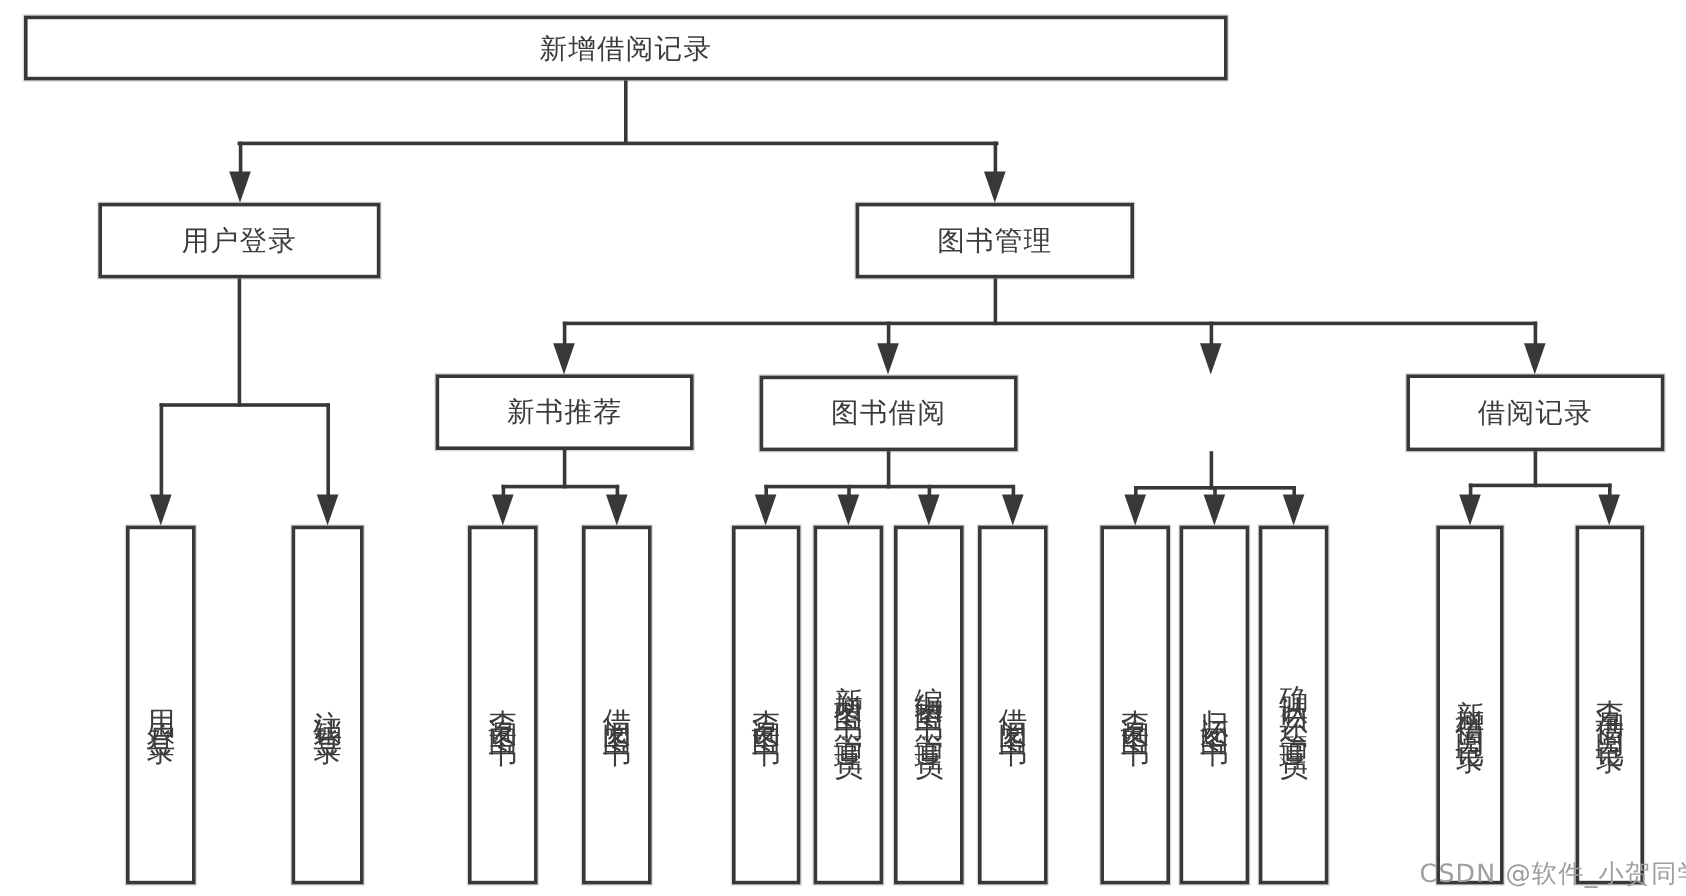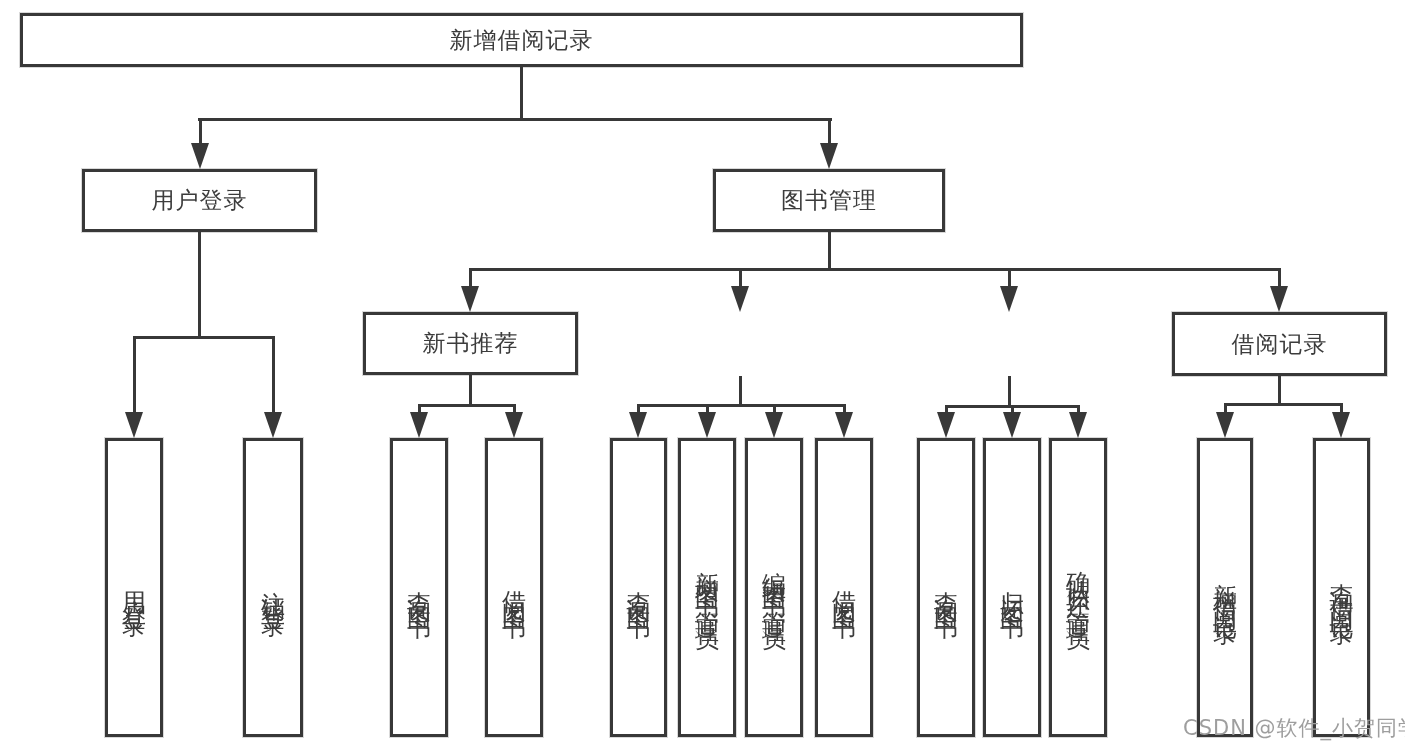--- a/index.html
+++ b/index.html
@@ -37,20 +37,21 @@
 <body>
 
 <div class="stage">
 
   <div class="node" style="left:20px;top:13px;width:1003px;height:54px">新增借阅记录</div>
 
   <div class="node" style="left:82px;top:169px;width:235px;height:63px">用户登录</div>
   <div class="node" style="left:713px;top:169px;width:232px;height:63px">图书管理</div>
 
   <div class="node" style="left:363px;top:312px;width:215px;height:63px">新书推荐</div>
+  <div class="node" style="left:633px;top:313px;width:215px;height:63px">图书借阅</div>
   <div class="node" style="left:1172px;top:312px;width:215px;height:64px">借阅记录</div>
 
   <div class="node v" style="left:105px;top:438px;width:58px;height:299px">用户登录</div>
   <div class="node v" style="left:243px;top:438px;width:60px;height:299px">注销登录</div>
 
   <div class="node v" style="left:390px;top:438px;width:58px;height:299px">查询图书</div>
   <div class="node v" style="left:485px;top:438px;width:58px;height:299px">借阅图书</div>
 
   <div class="node v" style="left:610px;top:438px;width:57px;height:299px">查询图书</div>
   <div class="node v" style="left:678px;top:438px;width:58px;height:299px">新增图书（管理员）</div>

